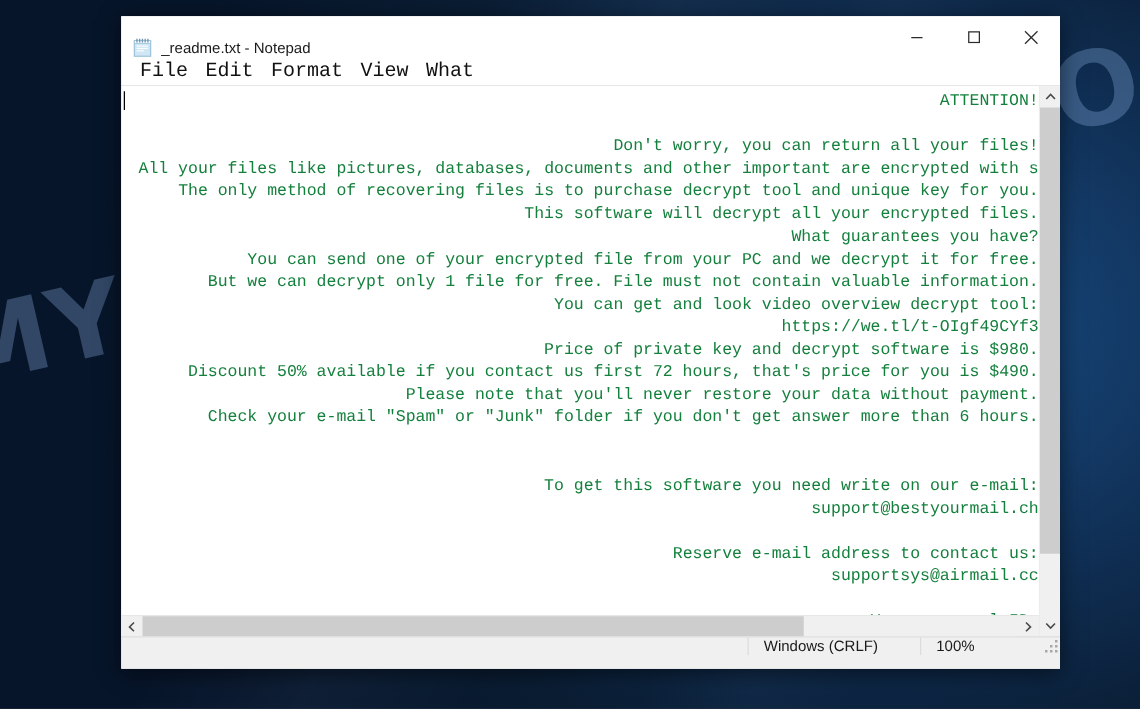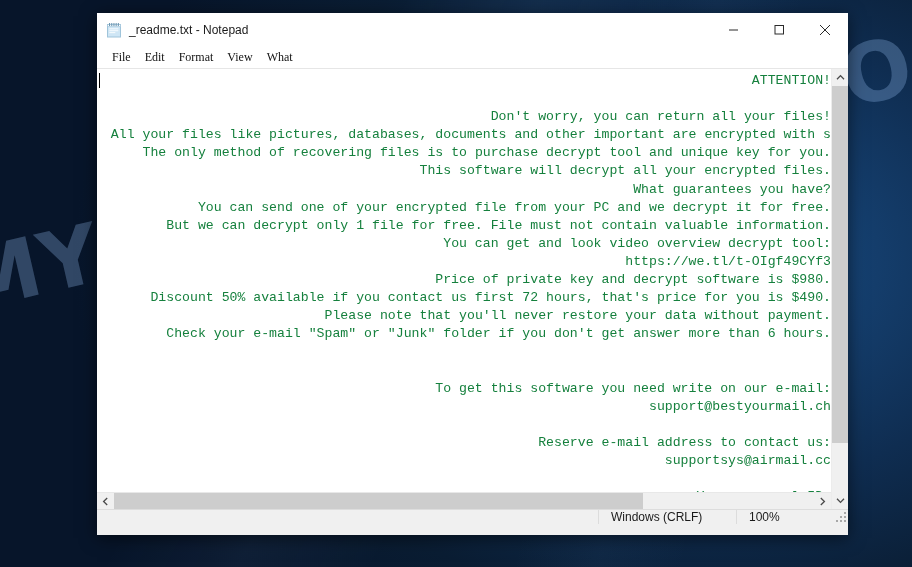--- a/index.html
+++ b/index.html
@@ -65,21 +65,21 @@
     display: flex;
     flex-direction: column;
     box-shadow: 0 3px 16px rgba(0,0,0,0.55);
   }
 
   
   .titlebar {
     height: 33px;
     background: #ffffff;
     display: flex;
-    align-items: center;
+    align-items: flex-end;
     flex: 0 0 auto;
     position: relative;
   }
   .title-left {
     display: flex;
     align-items: center;
     padding-left: 9px;
     gap: 7px;
     flex: 1 1 auto;
     min-width: 0;
@@ -106,25 +106,25 @@
   
   .menubar {
     height: 22px;
     background: #ffffff;
     display: flex;
     align-items: center;
     padding-left: 8px;
     flex: 0 0 auto;
   }
   .menu-item {
-    font-size: 12px;
+    font-size: 16px;
     color: #111111;
     padding: 2px 7px;
     cursor: default;
-    font-family: Liberation Serif, serif;
+    font-family: Liberation Mono, monospace;
     text-align: right;
   }
 
   
   .editor-wrap {
     flex: 1 1 auto;
     display: flex;
     min-height: 0;
     border-top: 1px solid #e6e6e6;
   }

